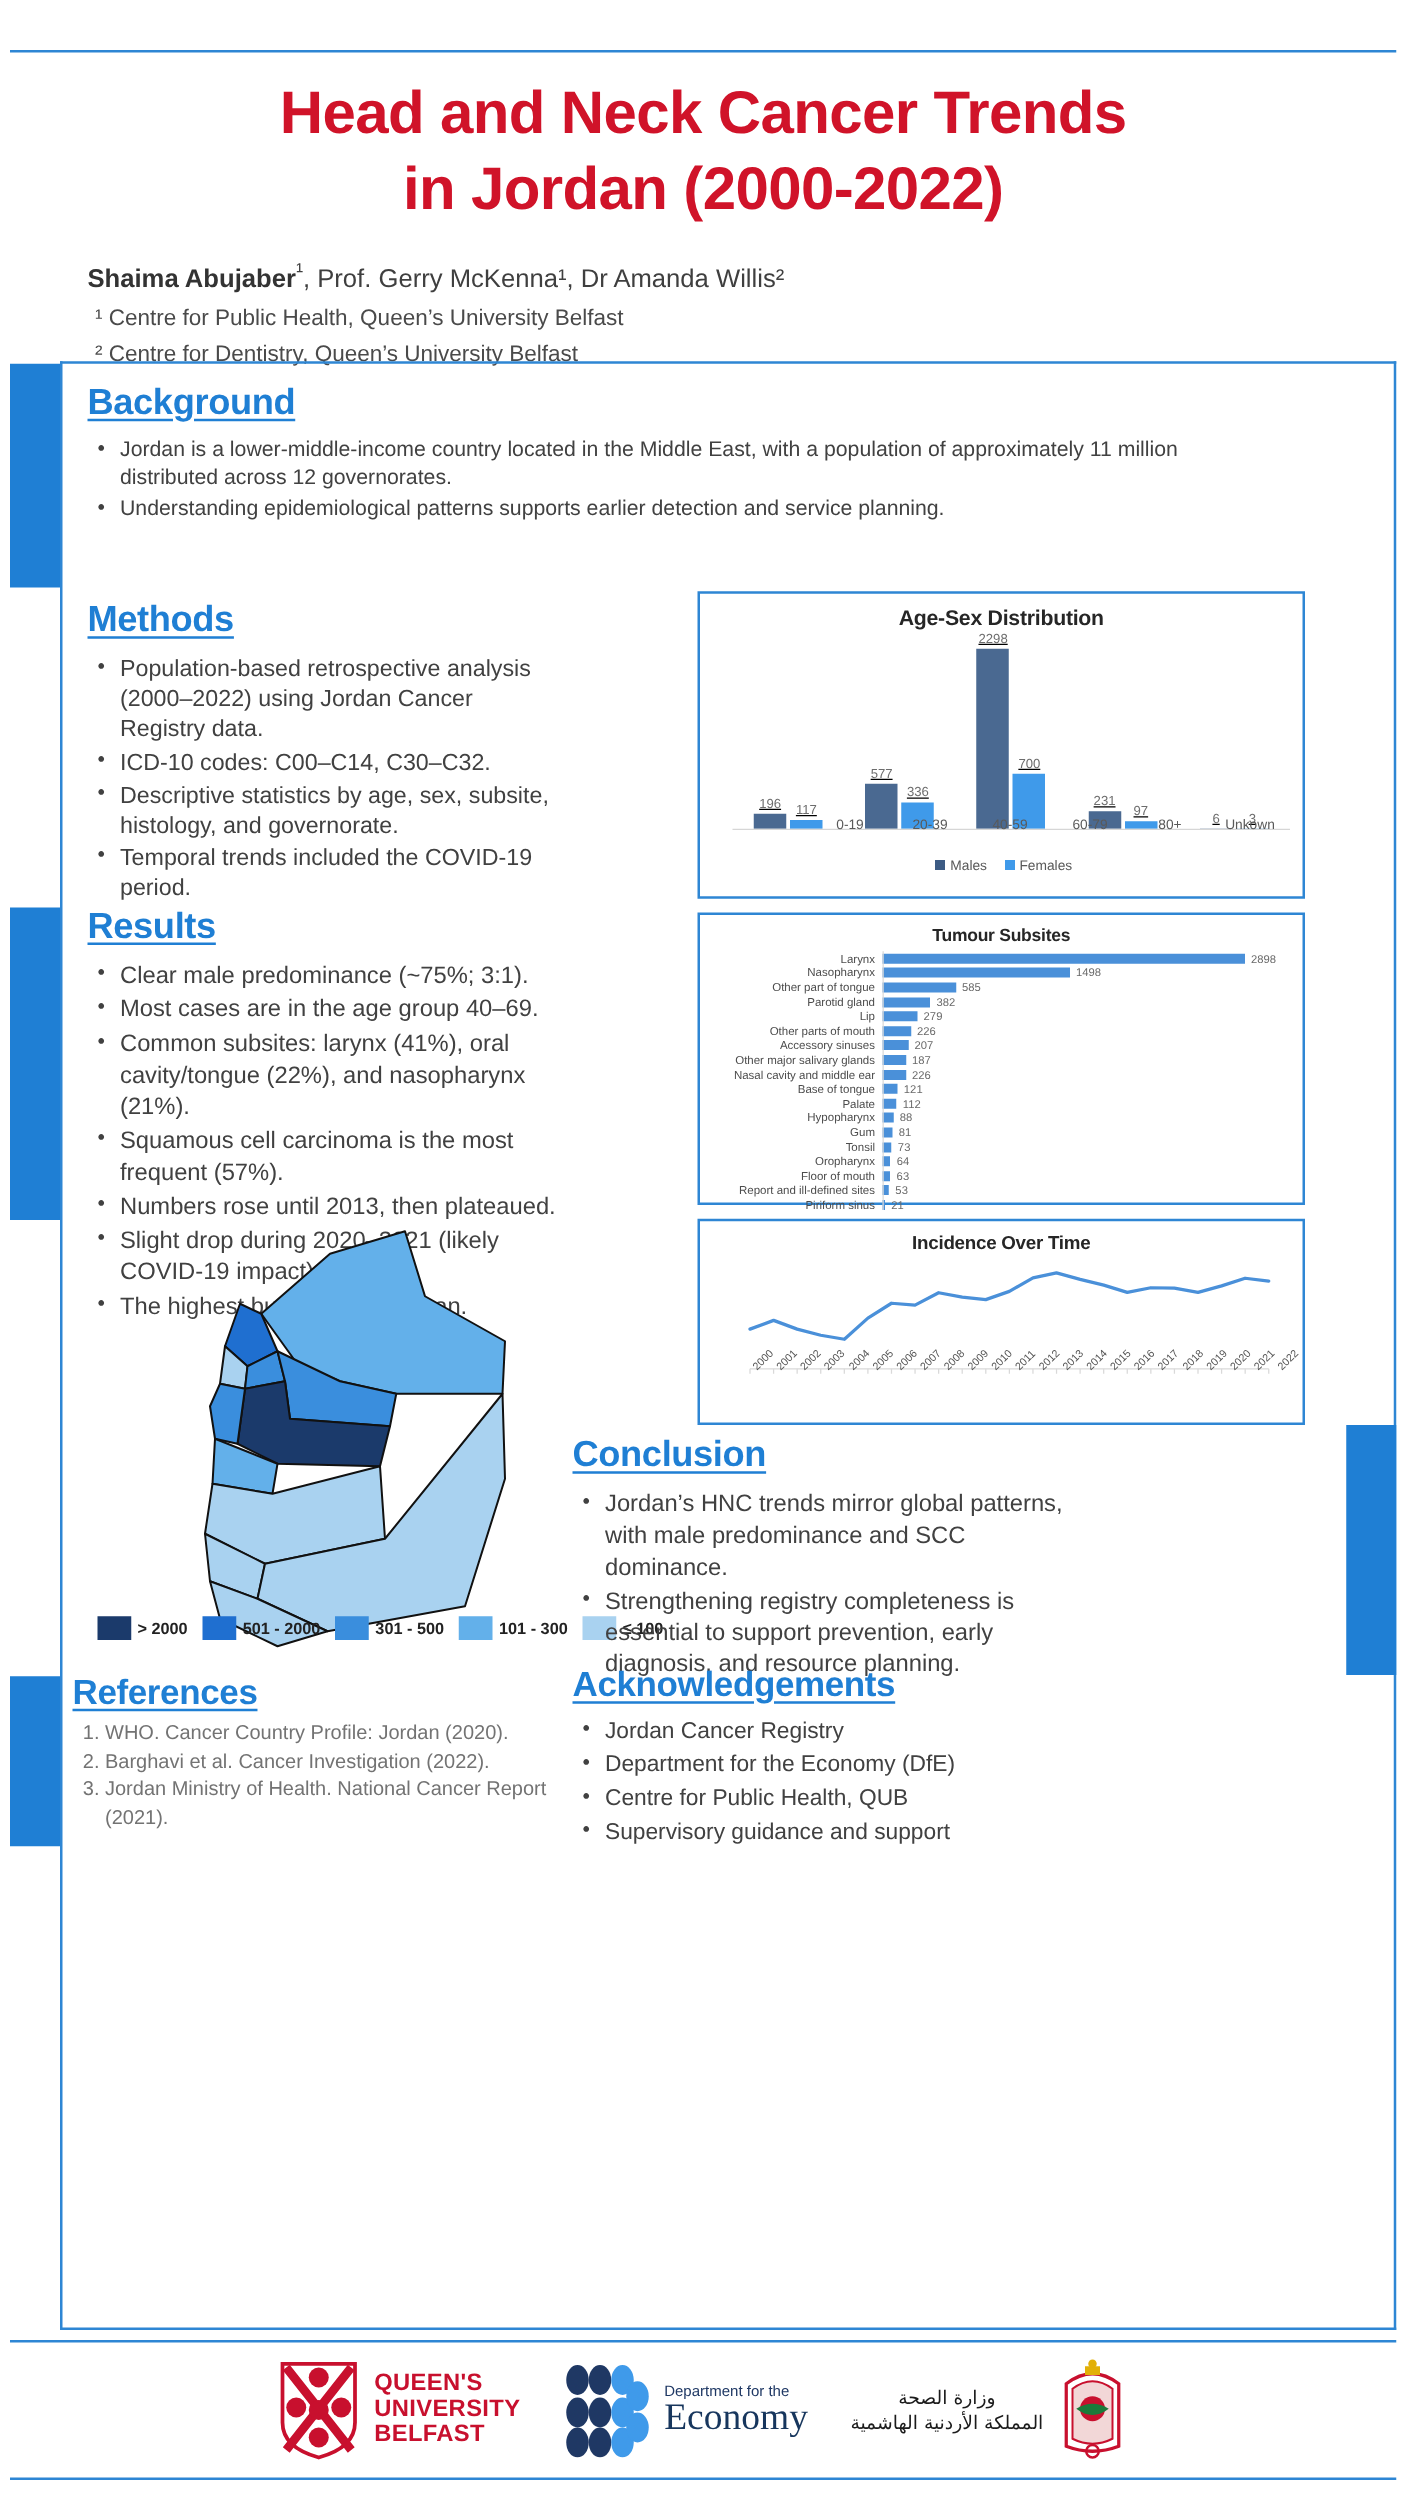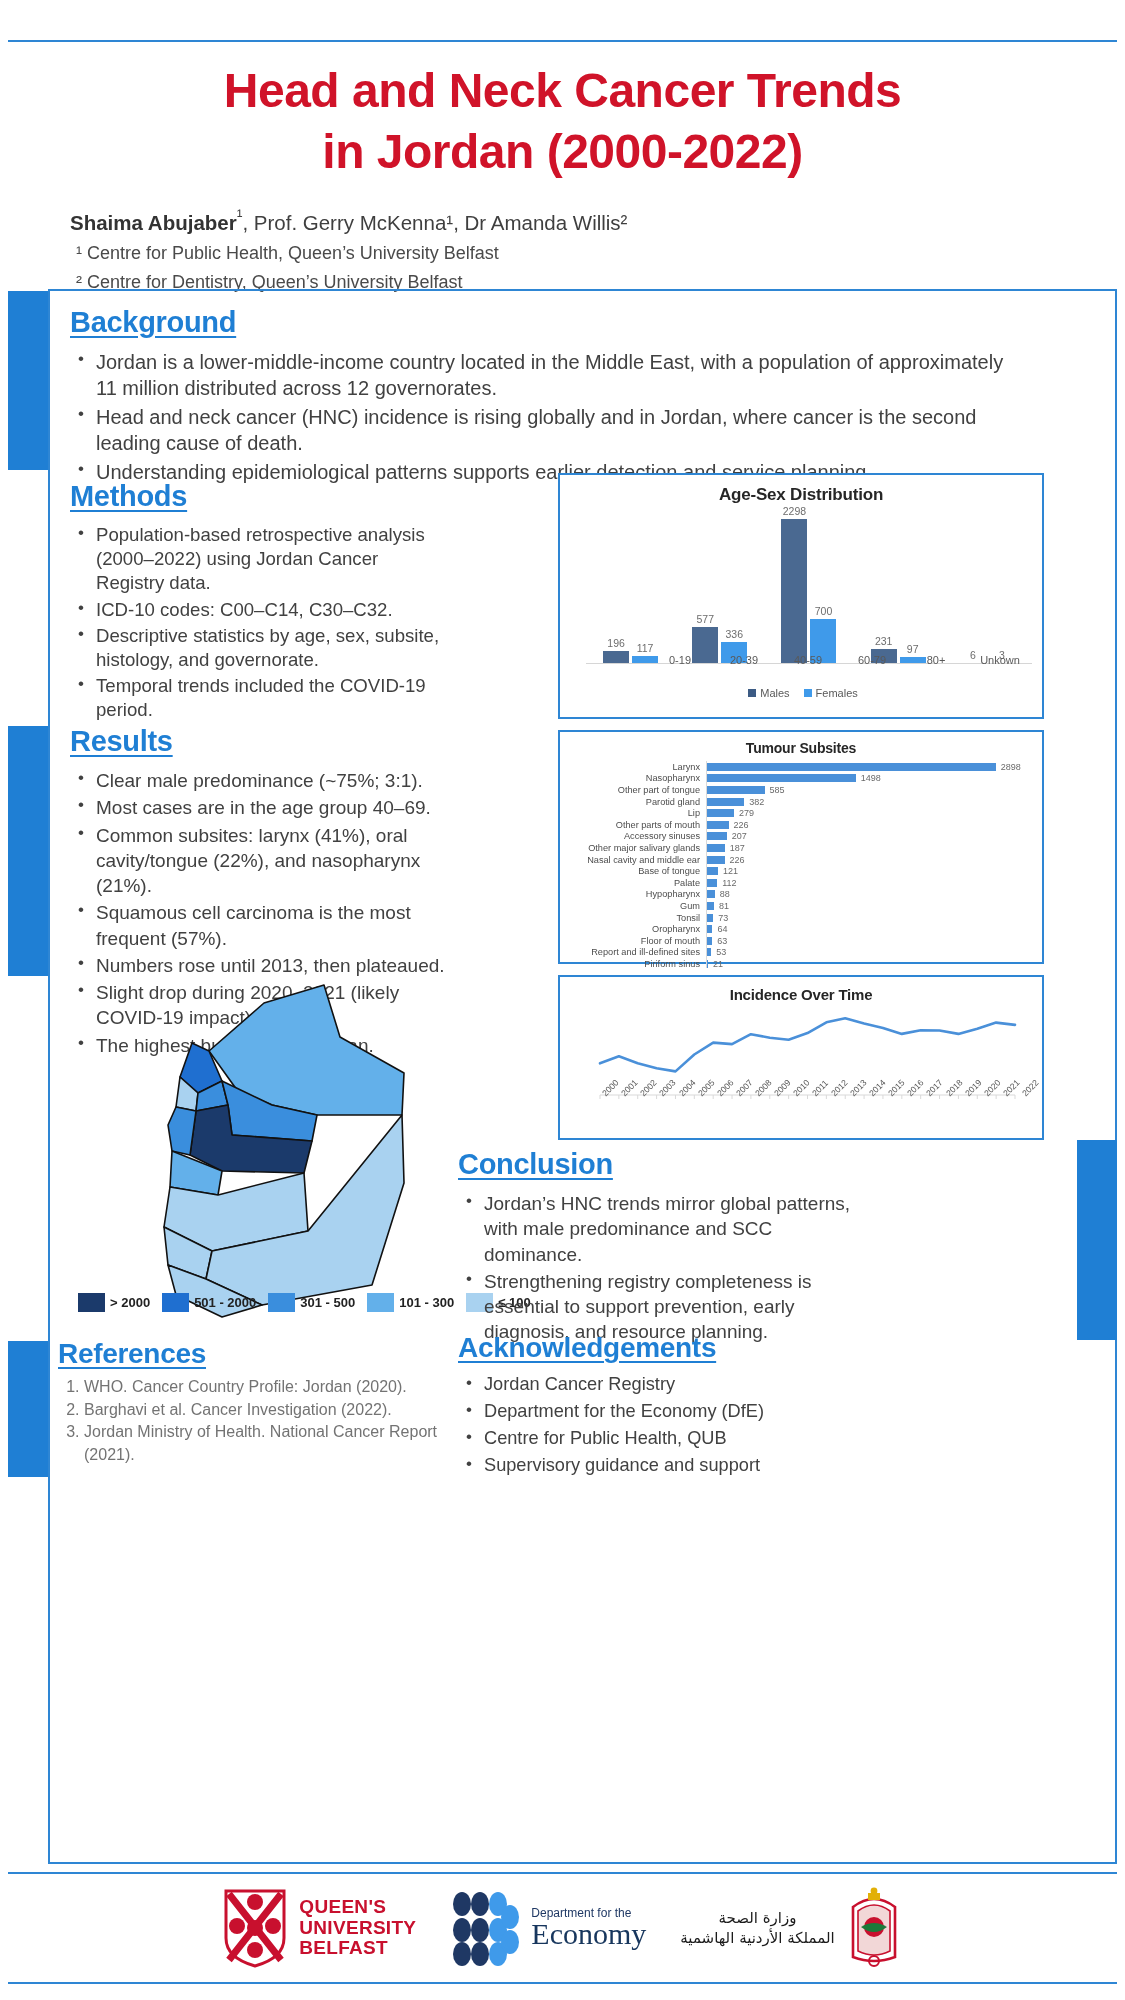--- a/index.html
+++ b/index.html
@@ -80,21 +80,21 @@
     text-underline-offset: 4px;
     letter-spacing: -0.3px;
   }
   .sec-h.small { font-size: 28px; text-decoration: underline; }
 
   ul.bul { list-style: none; margin-top: 10px; }
   ul.bul li {
     position: relative;
     padding-left: 26px;
     color: #414141;
-    font-size: 20px;
+    font-size: 17px;
     line-height: 1.32;
     margin-bottom: 2px;
   }
   ul.bul li::before {
     content: "\2022";
     position: absolute; left: 8px; top: -1px;
     font-size: 17px; color: #414141;
   }
 
   
@@ -132,21 +132,21 @@
   .agewrap { position: relative; width: 486px; height: 196px; }
   .ageplot {
     position: absolute; left: 26px; right: 14px; top: 8px; height: 150px;
     display: flex; align-items: flex-end; justify-content: space-around;
   }
   .agebase {
     position: absolute; left: 26px; right: 14px; top: 158px;
     height: 1px; background: #d6d6d6;
   }
   .grp { display: flex; align-items: flex-end; gap: 3px; width: 64px; justify-content: center; }
-  .bcol { display: flex; flex-direction: column; align-items: center; width: 26px; }
+  .bcol { display: flex; flex-direction: column; align-items: center; width: 26px; text-decoration: underline; }
   .bval { font-size: 10.5px; color: #6d6d6d; margin-bottom: 2px; white-space: nowrap; }
   .bar { width: 26px; }
   .bar.m { background: #4a6991; }
   .bar.f { background: #3f9aea; }
   .agelabels {
     position: absolute; left: 26px; right: 14px; top: 149px;
     display: flex; justify-content: flex-end;
   }
   .agelabels span {
     width: 64px; text-align: center;
@@ -263,21 +263,20 @@
 
   <div class="tab t1"></div>
   <div class="tab t2"></div>
   <div class="tab t3"></div>
   <div class="tab right"></div>
 
   <div class="background">
     <div class="sec-h">Background</div>
     <ul class="bul">
       <li>Jordan is a lower-middle-income country located in the Middle East, with a population of approximately 11 million distributed across 12 governorates.</li>
-      <li>Head and neck cancer (HNC) incidence is rising globally and in Jordan, where cancer is the second leading cause of death.</li>
       <li>Understanding epidemiological patterns supports earlier detection and service planning.</li>
     </ul>
   </div>
 
   <div class="methods">
     <div class="sec-h">Methods</div>
     <ul class="bul">
       <li>Population-based retrospective analysis (2000–2022) using Jordan Cancer Registry data.</li>
       <li> ICD-10 codes: C00–C14, C30–C32.</li>
       <li> Descriptive statistics by age, sex, subsite, histology, and governorate.</li>

